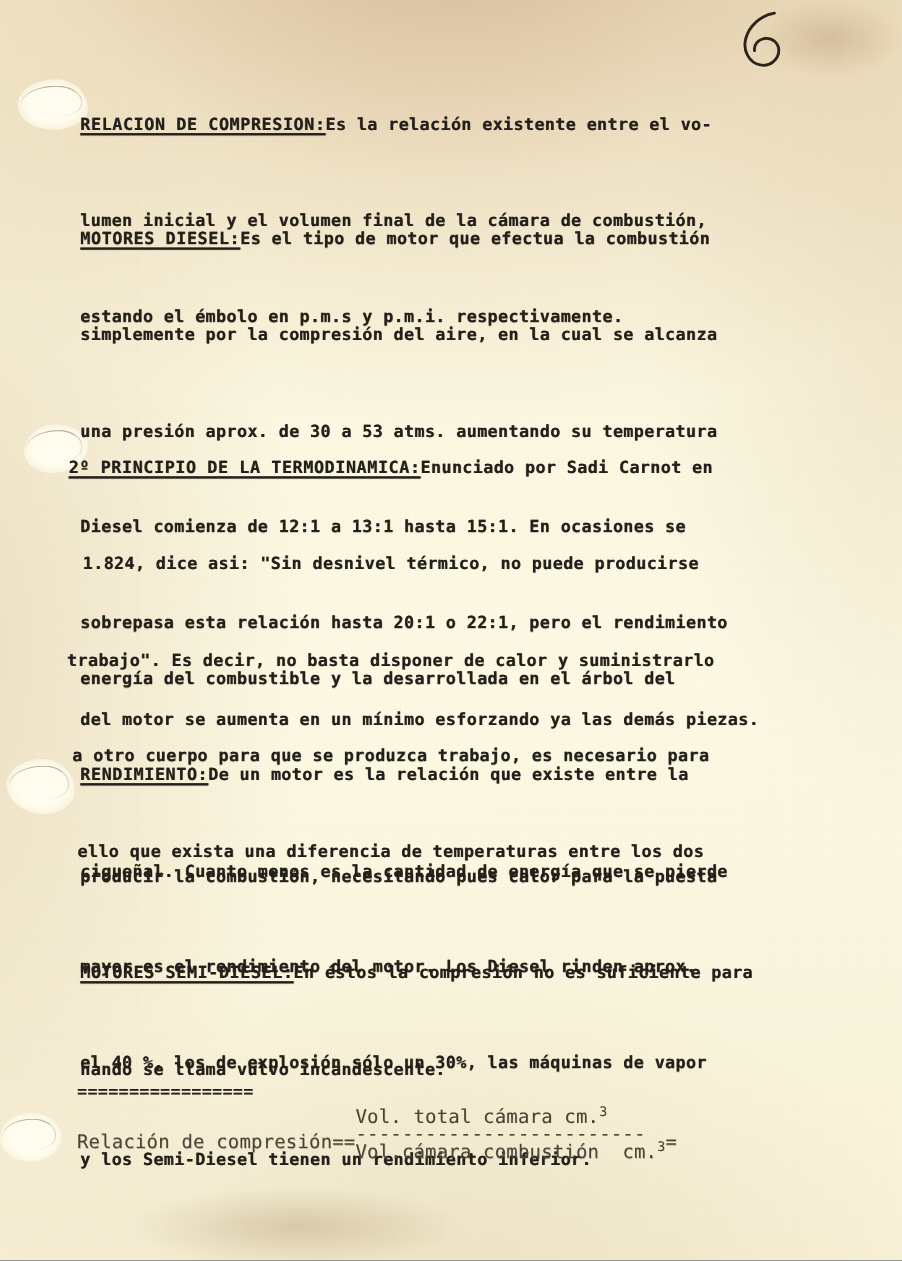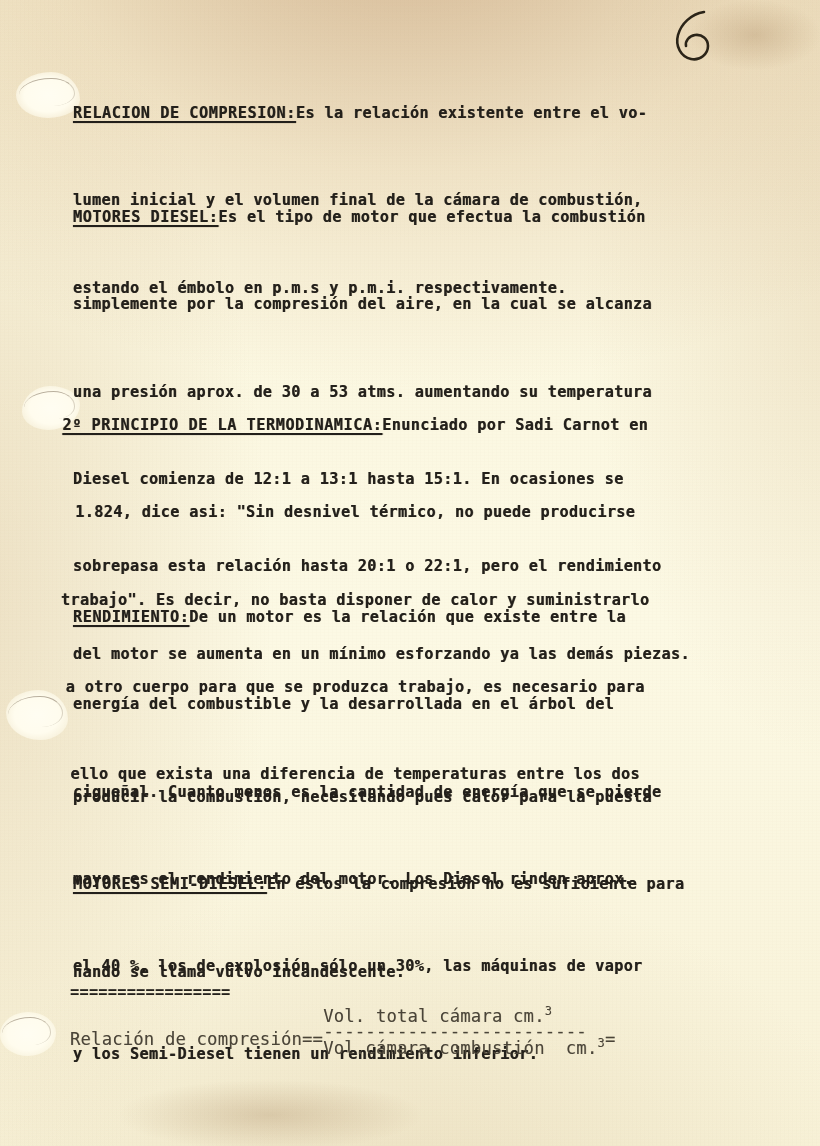--- a/index.html
+++ b/index.html
@@ -172,22 +172,22 @@
 
     <div class="para" style="left:61px; top:353px;text-align:center;">
       <span class="line"><span class="hd">2º PRINCIPIO DE LA TERMODINAMICA:</span><span>Enunciado por Sadi Carnot en</span></span>
       <span class="line">1.824, dice asi: "Sin desnivel térmico, no puede producirse</span>
       <span class="line">trabajo". Es decir, no basta disponer de calor y suministrarlo</span>
       <span class="line">a otro cuerpo para que se produzca trabajo, es necesario para</span>
       <span class="line">ello que exista una diferencia de temperaturas entre los dos</span>
     </div>
 
     <div class="para" style="left:73px; top:545px;">
+      <span class="line">energía del combustible y la desarrollada en el árbol del</span>
       <span class="line"><span class="hd">RENDIMIENTO:</span><span>De un motor es la relación que existe entre la</span></span>
-      <span class="line">energía del combustible y la desarrollada en el árbol del</span>
       <span class="line">cigueñal. Cuanto menos es la cantidad de energía que se pierde</span>
       <span class="line">mayor es el rendimiento del motor. Los Diesel rinden aprox.</span>
       <span class="line">el 40 %, los de explosión sólo un 30%, las máquinas de vapor</span>
       <span class="line">y los Semi-Diesel tienen un rendimiento inferior.</span>
     </div>
 
     <div class="para" style="left:73px; top:725px;">
       <span class="line">producir la combustión, necesitando pues calor para la puesta</span>
       <span class="line"><span class="hd">MOTORES SEMI-DIESEL:</span><span>En éstos la compresión no es suficiente para</span></span>
       <span class="line">nando se llama vulvo incandescente.</span>

